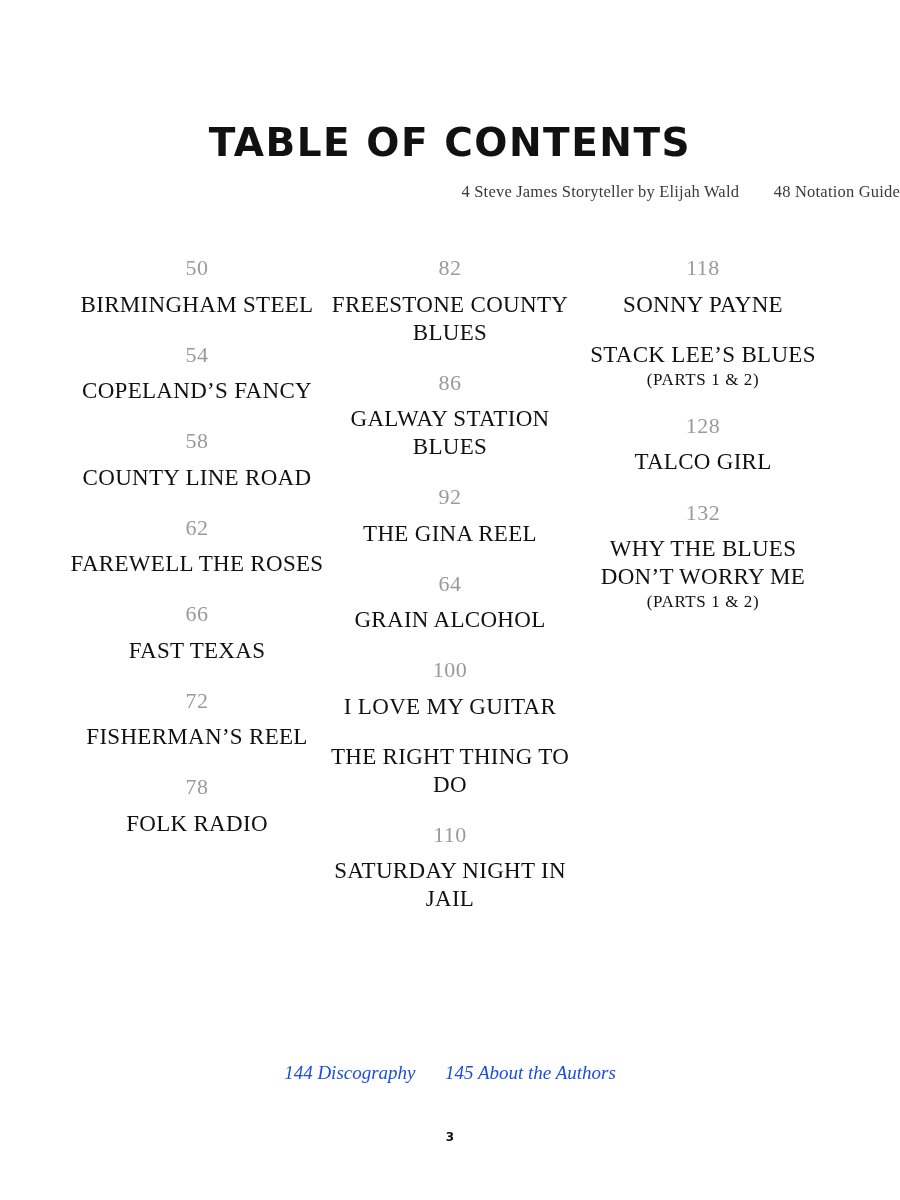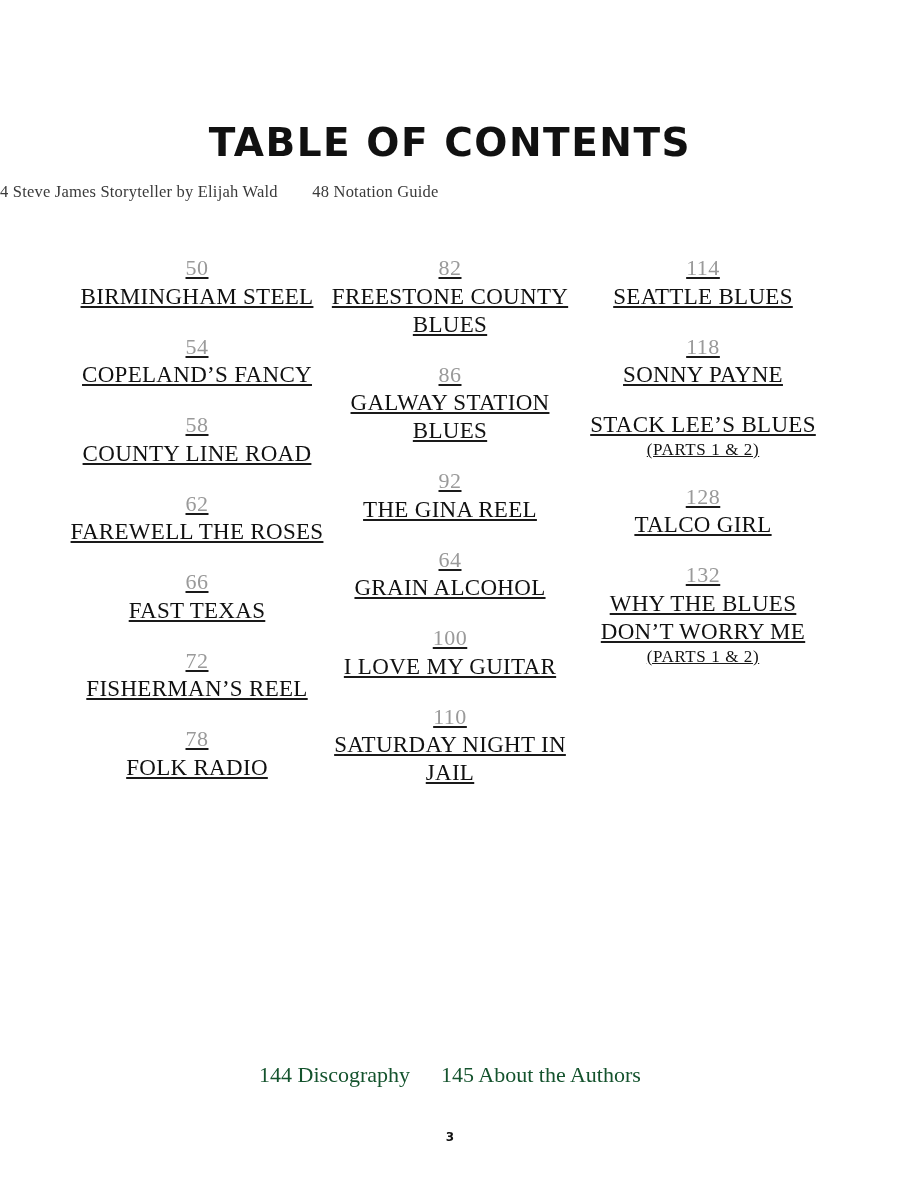--- a/index.html
+++ b/index.html
@@ -25,39 +25,38 @@
     text-align: center;
     font-family: "DejaVu Sans", sans-serif;
     font-weight: bold;
     font-size: 39px;
     letter-spacing: 1.5px;
     color: #111111;
     margin: 0;
     padding-top: 120px;
   }
   .subline {
-    text-align: left;
+    text-align: right;
     font-family: "Liberation Serif", serif;
     font-size: 16.5px;
     color: #3a3a3a;
     margin-top: 17px;
     letter-spacing: 0.2px;
   }
   .subline .gap {
     display: inline-block;
     width: 26px;
   }
   .columns {
     display: flex;
     justify-content: center;
     align-items: flex-start;
     margin-top: 52px;
     padding: 0 60px;
     box-sizing: border-box;
-    text-decoration: underline;
   }
   .column {
     width: 253px;
     box-sizing: border-box;
     text-align: center;
   }
   .entry {
     margin-bottom: 22px;
   }
   .entry .page-num {
@@ -66,39 +65,40 @@
     color: #9a9a9a;
     line-height: 1.25;
     letter-spacing: 0.5px;
   }
   .entry .entry-title {
     font-family: "Liberation Serif", serif;
     font-size: 23px;
     color: #111111;
     line-height: 1.22;
     letter-spacing: 0.3px;
-    margin-top: 1px;
+    margin-top: 9px;
   }
   .entry .entry-note {
     font-family: "Liberation Serif", serif;
     font-size: 17px;
     color: #111111;
     letter-spacing: 0.6px;
     line-height: 1.2;
     margin-top: 1px;
   }
   .footer-note {
     position: absolute;
     left: 0;
     right: 0;
     top: 1062px;
     text-align: center;
     font-family: "Liberation Serif", serif;
-    font-size: 22px;
-    color: #14532d;
+    font-style: italic;
+    font-size: 19px;
+    color: #1d4ed8;
   }
   .footer-note .gap {
     display: inline-block;
     width: 20px;
   }
   .folio {
     position: absolute;
     left: 0;
     right: 0;
     top: 1130px;
@@ -170,32 +170,29 @@
       </div>
       <div class="entry">
         <div class="page-num">64</div>
         <div class="entry-title">GRAIN ALCOHOL</div>
       </div>
       <div class="entry">
         <div class="page-num">100</div>
         <div class="entry-title">I LOVE MY GUITAR</div>
       </div>
       <div class="entry">
+        <div class="entry-title">THE RIGHT THING TO DO</div>
       </div>
       <div class="entry">
         <div class="page-num">110</div>
         <div class="entry-title">SATURDAY NIGHT IN JAIL</div>
       </div>
     </div>
 
     <div class="column">
-      <div class="entry">
-        <div class="page-num">114</div>
-        <div class="entry-title">SEATTLE BLUES</div>
-      </div>
       <div class="entry">
         <div class="page-num">118</div>
         <div class="entry-title">SONNY PAYNE</div>
       </div>
       <div class="entry">
         <div class="entry-title">STACK LEE’S BLUES</div>
         <div class="entry-note">(PARTS 1 &amp; 2)</div>
       </div>
       <div class="entry">
         <div class="page-num">128</div>

